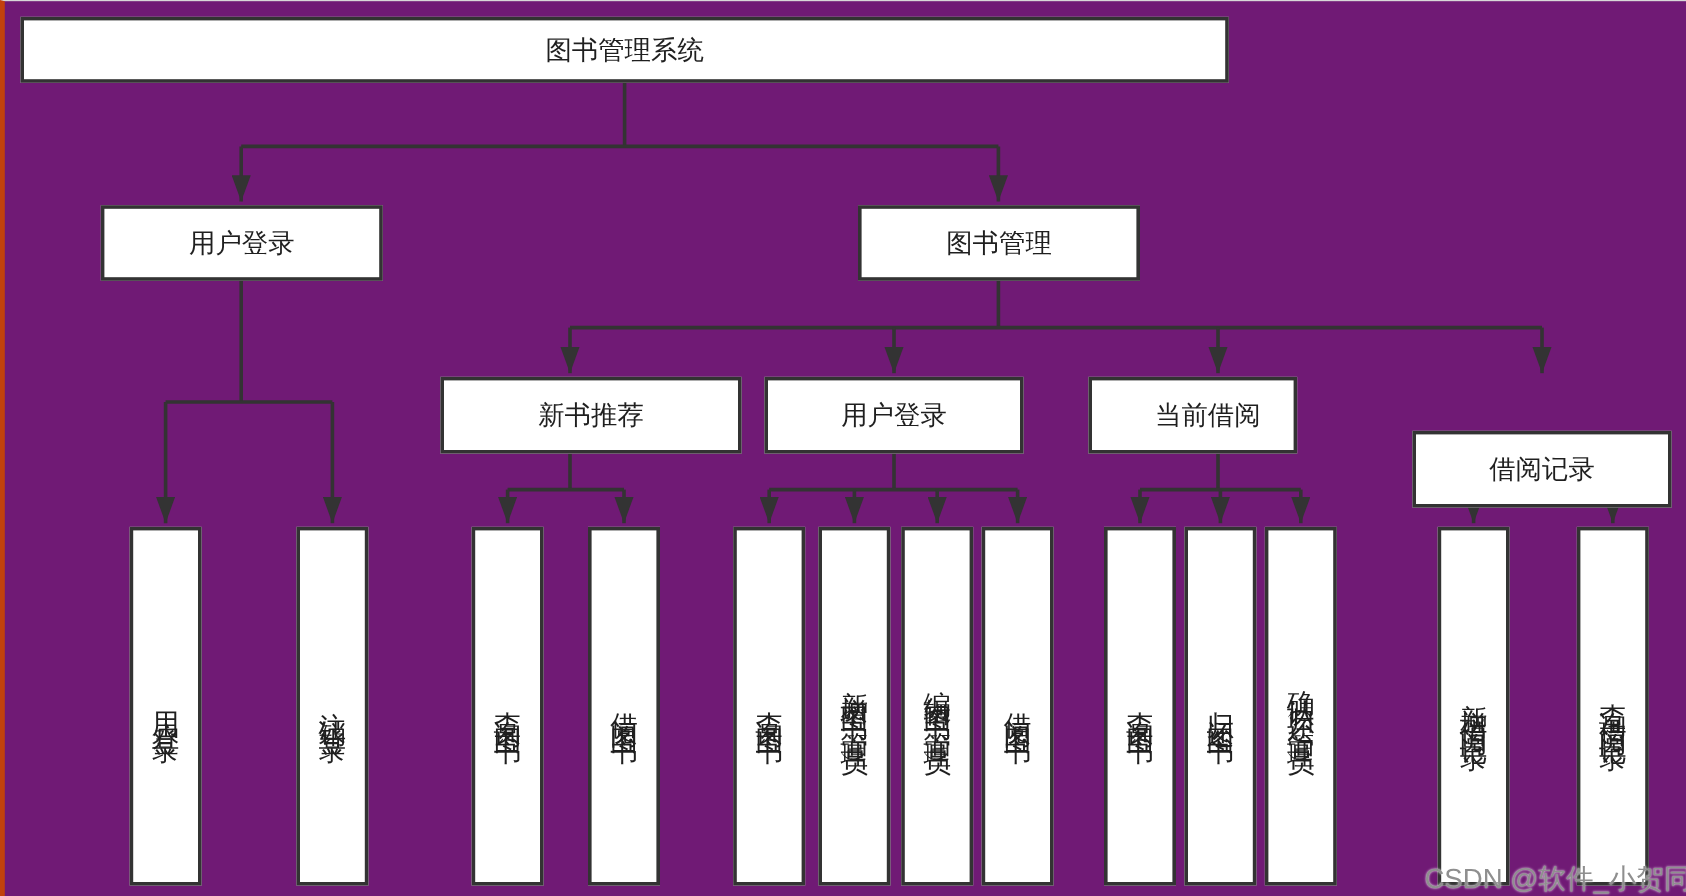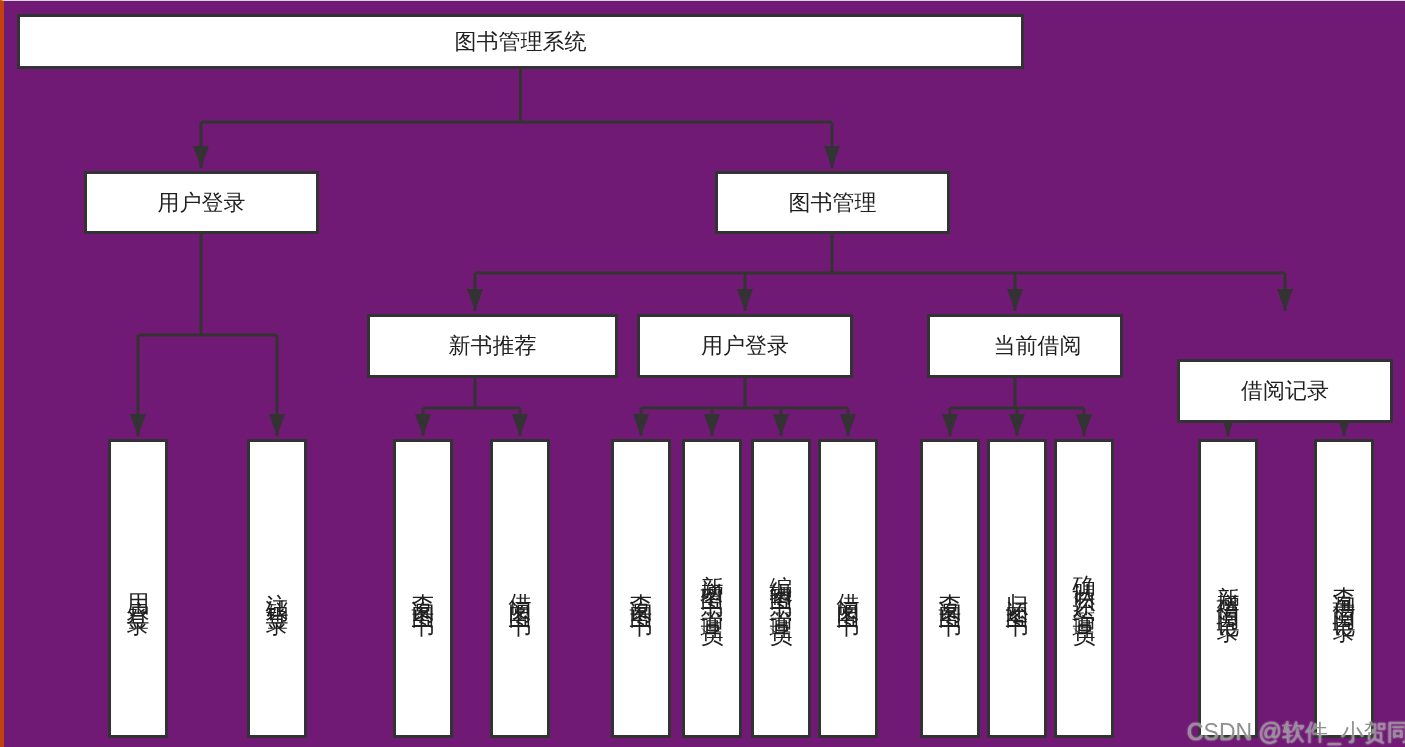--- a/index.html
+++ b/index.html
@@ -41,21 +41,21 @@
     white-space: nowrap;
   }
   
   .n-root  { left: 13px;   top: 13px;  width: 1007px; height: 55px; }
   
   .n-ul    { left: 80px;   top: 170px; width: 235px;  height: 63px; }
   .n-bm    { left: 711px;  top: 170px; width: 235px;  height: 63px; text-align: center; }
   
   .n-nb    { left: 363px;  top: 313px; width: 251px;  height: 64px; }
   .n-bb    { left: 633px;  top: 313px; width: 216px;  height: 64px; }
-  .n-cb    { left: 923px;  top: 313px; width: 196px;  height: 64px; padding-left: 25px; }
+  .n-cb    { left: 903px;  top: 313px; width: 174px;  height: 64px; padding-left: 25px; }
   .n-br    { left: 1173px; top: 313px; width: 216px;  height: 64px; margin-top: 45px; }
   
   .leaf    { top: 438px; width: 60px; height: 299px; }
   .l-1  { left: 104px;  }
   .l-2  { left: 243px;  }
   .l-3  { left: 389px;  }
   .l-4  { left: 486px;  }
   .l-5  { left: 607px;  }
   .l-6  { left: 678px;  }
   .l-7  { left: 747px;  }

